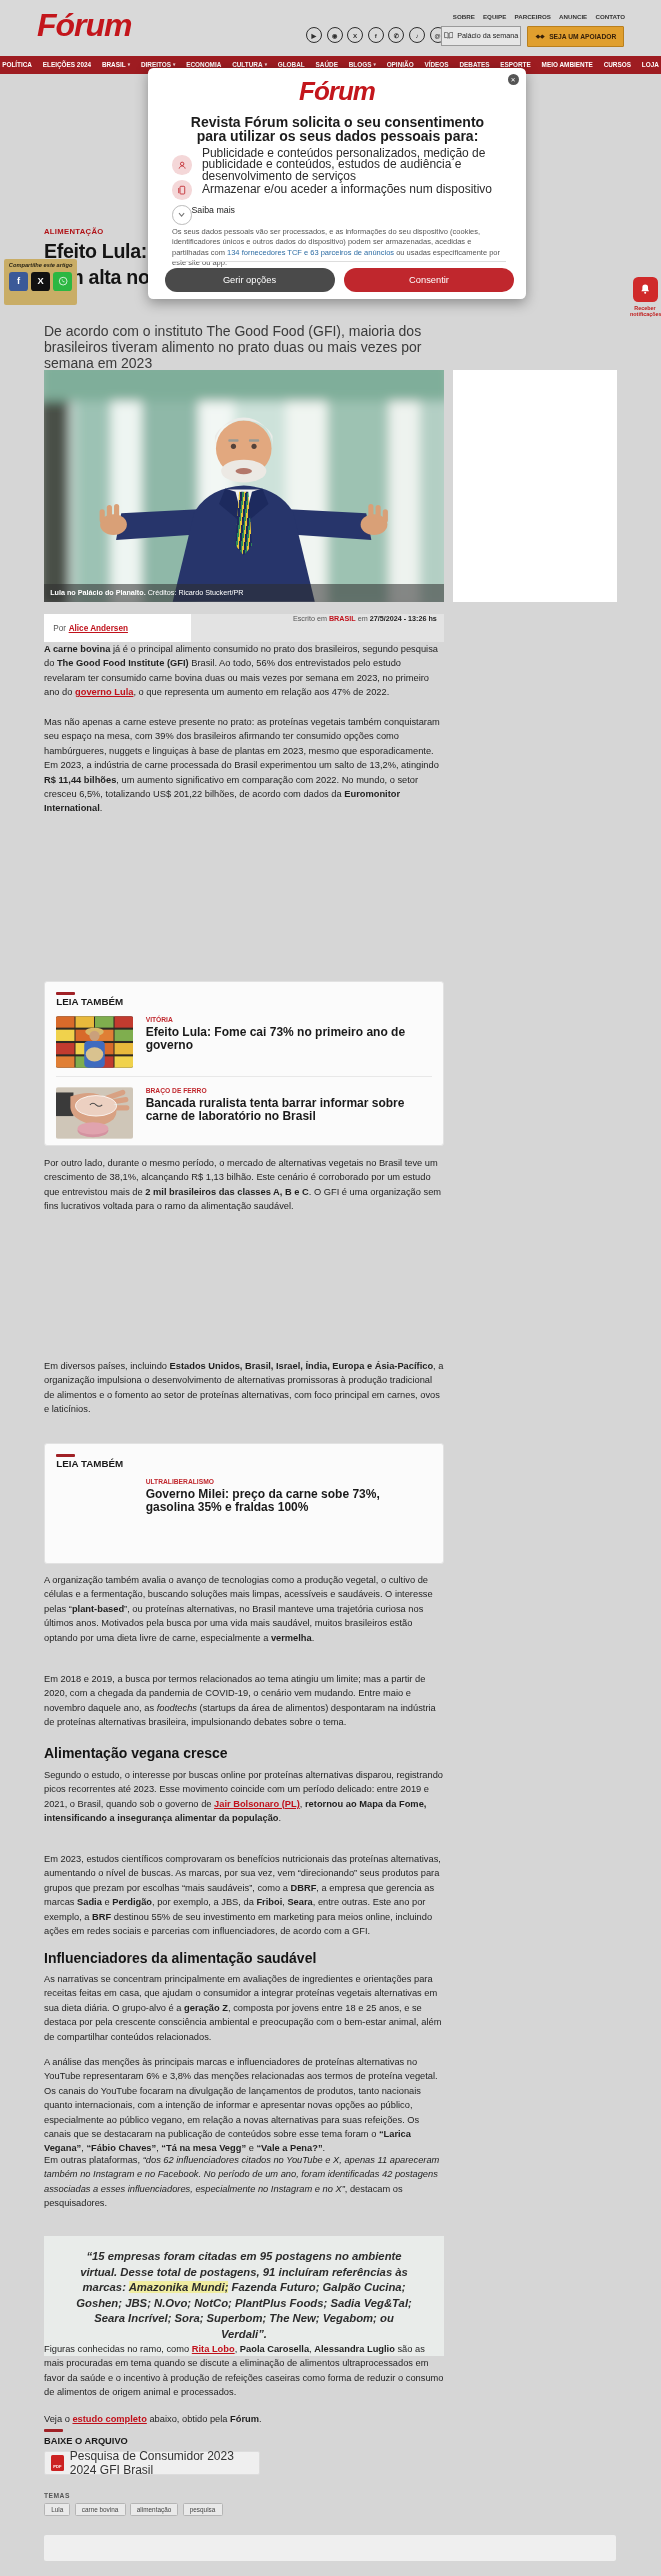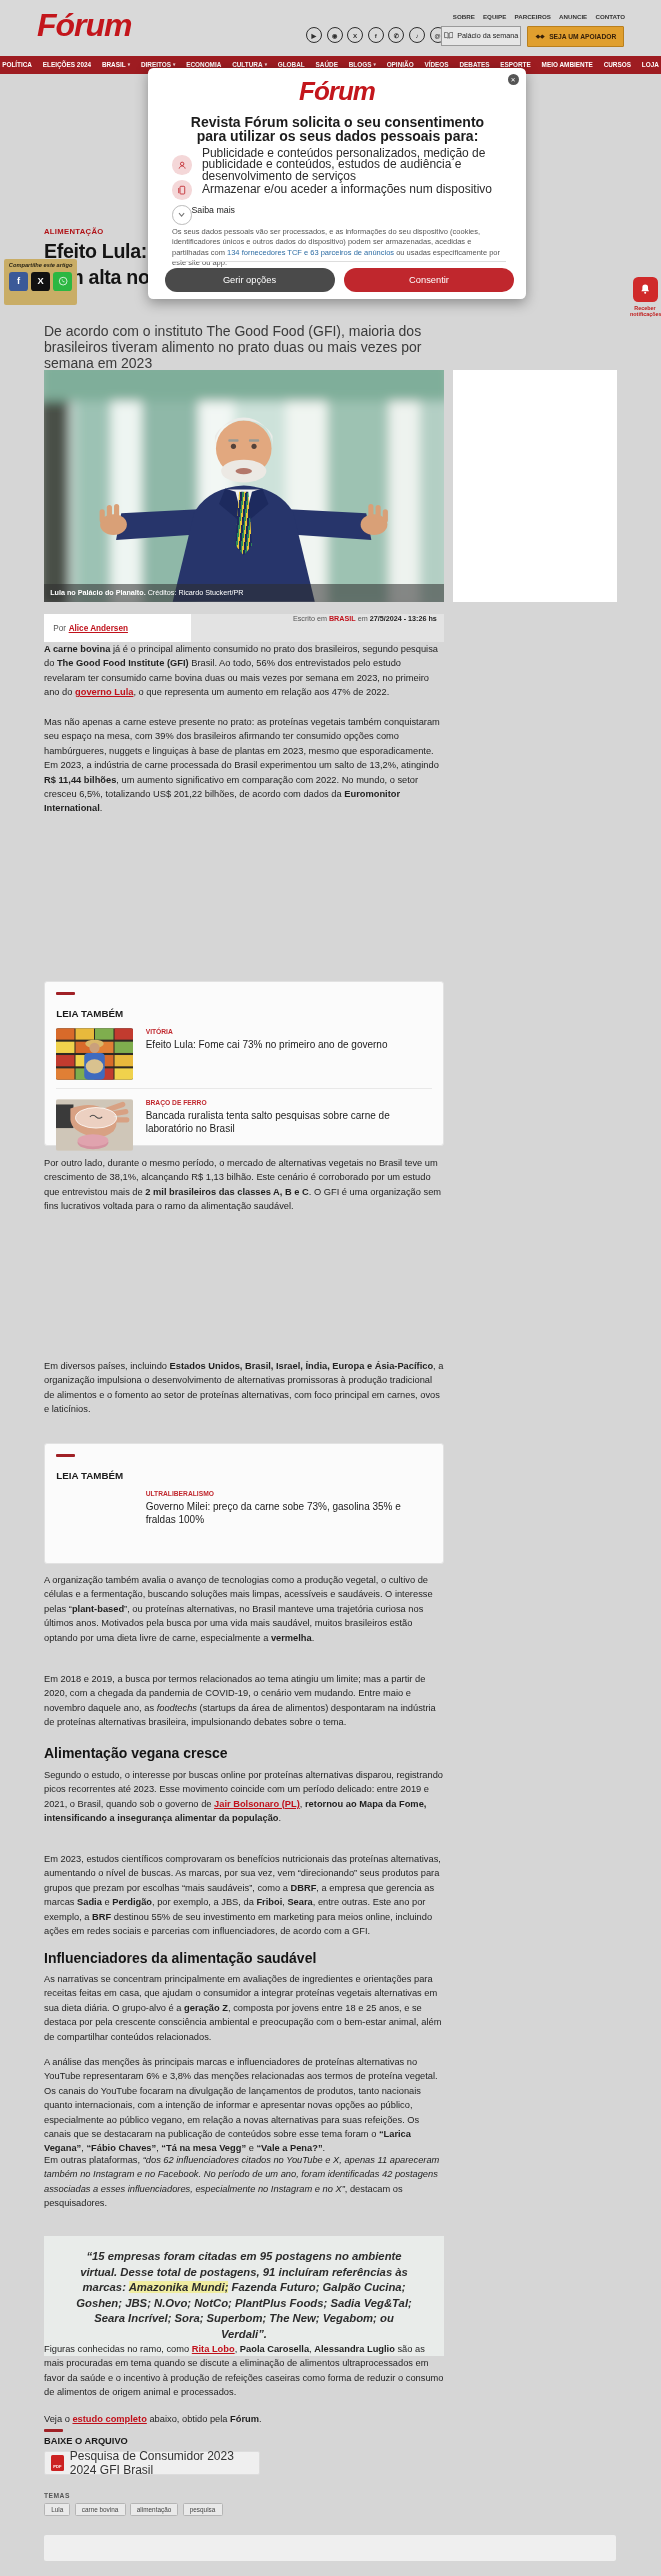--- a/index.html
+++ b/index.html
@@ -65,26 +65,26 @@
            font-size:7.2px;display:flex;align-items:center;padding:0 6.2px;box-sizing:border-box;gap:2px}
   #byline{left:44px;top:614px;width:400px;height:28px;background:#e3e3e3;display:flex;}
   #authorbox{width:147px;height:28px;background:#fff;display:flex;align-items:center;padding-left:9.3px;box-sizing:border-box;font-size:8.2px;color:#555;gap:2.6px}
   #metabox{flex:1;text-align:right;padding-right:7.2px;font-size:7.2px;color:#555}
   
   .para{left:44px;width:400px;font-size:9.3px;line-height:14.4px;color:#1f1f1f}
   .h2{left:44px;width:400px;font-size:14px;font-weight:bold;color:#141414}
   
   .relcard{left:44px;width:400px;background:#fbfbfb;border:0.5px solid #e2e2e2;border-radius:3.1px;box-sizing:border-box;padding:10.3px 11.3px}
   .dash{width:18.5px;height:2.6px;background:#a02126;border-radius:1px}
-  .rellabel{font-size:9.8px;font-weight:bold;color:#1a1a1a;margin-top:13px}
+  .rellabel{font-size:9.8px;font-weight:bold;color:#1a1a1a;margin-top:1px}
   .relitem{display:flex;gap:12.4px;margin-top:9.3px}
   .relthumb{width:77px;height:52px;border-radius:2.1px;overflow:hidden;flex:none;cursor:pointer}
   .relthumb.empty{visibility:hidden}
   .relkicker{font-size:6.7px;font-weight:bold;color:#c0272d;margin-bottom:3.1px}
-  .reltitle{font-size:10px;line-height:13px;font-weight:normal;color:#1a1a1a;cursor:pointer}
+  .reltitle{font-size:12px;line-height:13px;font-weight:bold;color:#1a1a1a;cursor:pointer}
   .reldiv{border-top:0.5px solid #e8e8e8;margin-top:8.2px}
   
   #quotebox{left:44px;top:2236px;width:400px;background:#e9ecea;box-sizing:border-box;padding:13.4px 31px;
             text-align:center;font-size:11.3px;line-height:15.5px;font-weight:bold;font-style:italic;color:#2c2c2c}
   
   #dlheading{left:44px;top:2436px;font-size:9.3px;font-weight:bold;color:#1a1a1a}
   #pdfrow{left:44px;top:2451px;width:216px;height:24px;background:#efefef;border:0.5px solid #dcdcdc;border-radius:2.1px;
           display:flex;align-items:center;gap:6.2px;padding:0 6.2px;box-sizing:border-box;cursor:pointer}
   #pdficon{width:12.4px;height:15.5px;background:#c22;border-radius:1.5px;color:#fff;font-size:4.1px;font-weight:bold;
            display:flex;align-items:flex-end;justify-content:center;padding-bottom:1.5px;box-sizing:border-box;flex:none}
@@ -339,21 +339,21 @@
         <path d="M28 18 Q70 2 100 22 Q128 40 112 62 Q90 80 60 70 Q30 60 28 40 Z" fill="#d8a183"></path>
         <path d="M96 22 L130 10 M100 30 L136 24 M102 40 L138 40" stroke="#d8a183" stroke-width="10" stroke-linecap="round" fill="none"></path>
         <ellipse cx="78" cy="36" rx="40" ry="20" fill="rgba(255,255,255,0.5)" stroke="#fff" stroke-width="1.5"></ellipse>
         <path d="M66 34 q6 -6 12 0 q6 6 12 0" stroke="#444" stroke-width="2" fill="none"></path>
         <ellipse cx="72" cy="84" rx="30" ry="13" fill="#d492a0"></ellipse>
         <ellipse cx="72" cy="80" rx="30" ry="12" fill="#e0a3ae"></ellipse>
       </svg>
     </div>
     <div>
       <div class="relkicker">BRAÇO DE FERRO</div>
-      <div class="reltitle">Bancada ruralista tenta salto pesquisas sobre carne de laboratório no Brasil</div>
+      <div class="reltitle">Bancada ruralista tenta barrar informar sobre carne de laboratório no Brasil</div>
     </div>
   </div>
 </div>
 
 <div class="abs para" style="top:1156px"><span>Por outro lado, durante o mesmo período, o mercado de alternativas vegetais no Brasil teve um crescimento de 38,1%, alcançando R$ 1,13 bilhão. Este cenário é corroborado por um estudo que entrevistou mais de </span><span class="b">2 mil brasileiros das classes A, B e C</span><span>. O GFI é uma organização sem fins lucrativos voltada para o ramo da alimentação saudável.</span></div>
 <div class="abs para" style="top:1359px"><span>Em diversos países, incluindo </span><span class="b">Estados Unidos, Brasil, Israel, Índia, Europa e Ásia-Pacífico</span><span>, a organização impulsiona o desenvolvimento de alternativas promissoras à produção tradicional de alimentos e o fomento ao setor de proteínas alternativas, com foco principal em carnes, ovos e laticínios.</span></div>
 
 <div class="abs relcard" style="top:1443px;height:121px">
   <div class="dash"></div>
   <div class="rellabel">LEIA TAMBÉM</div>

